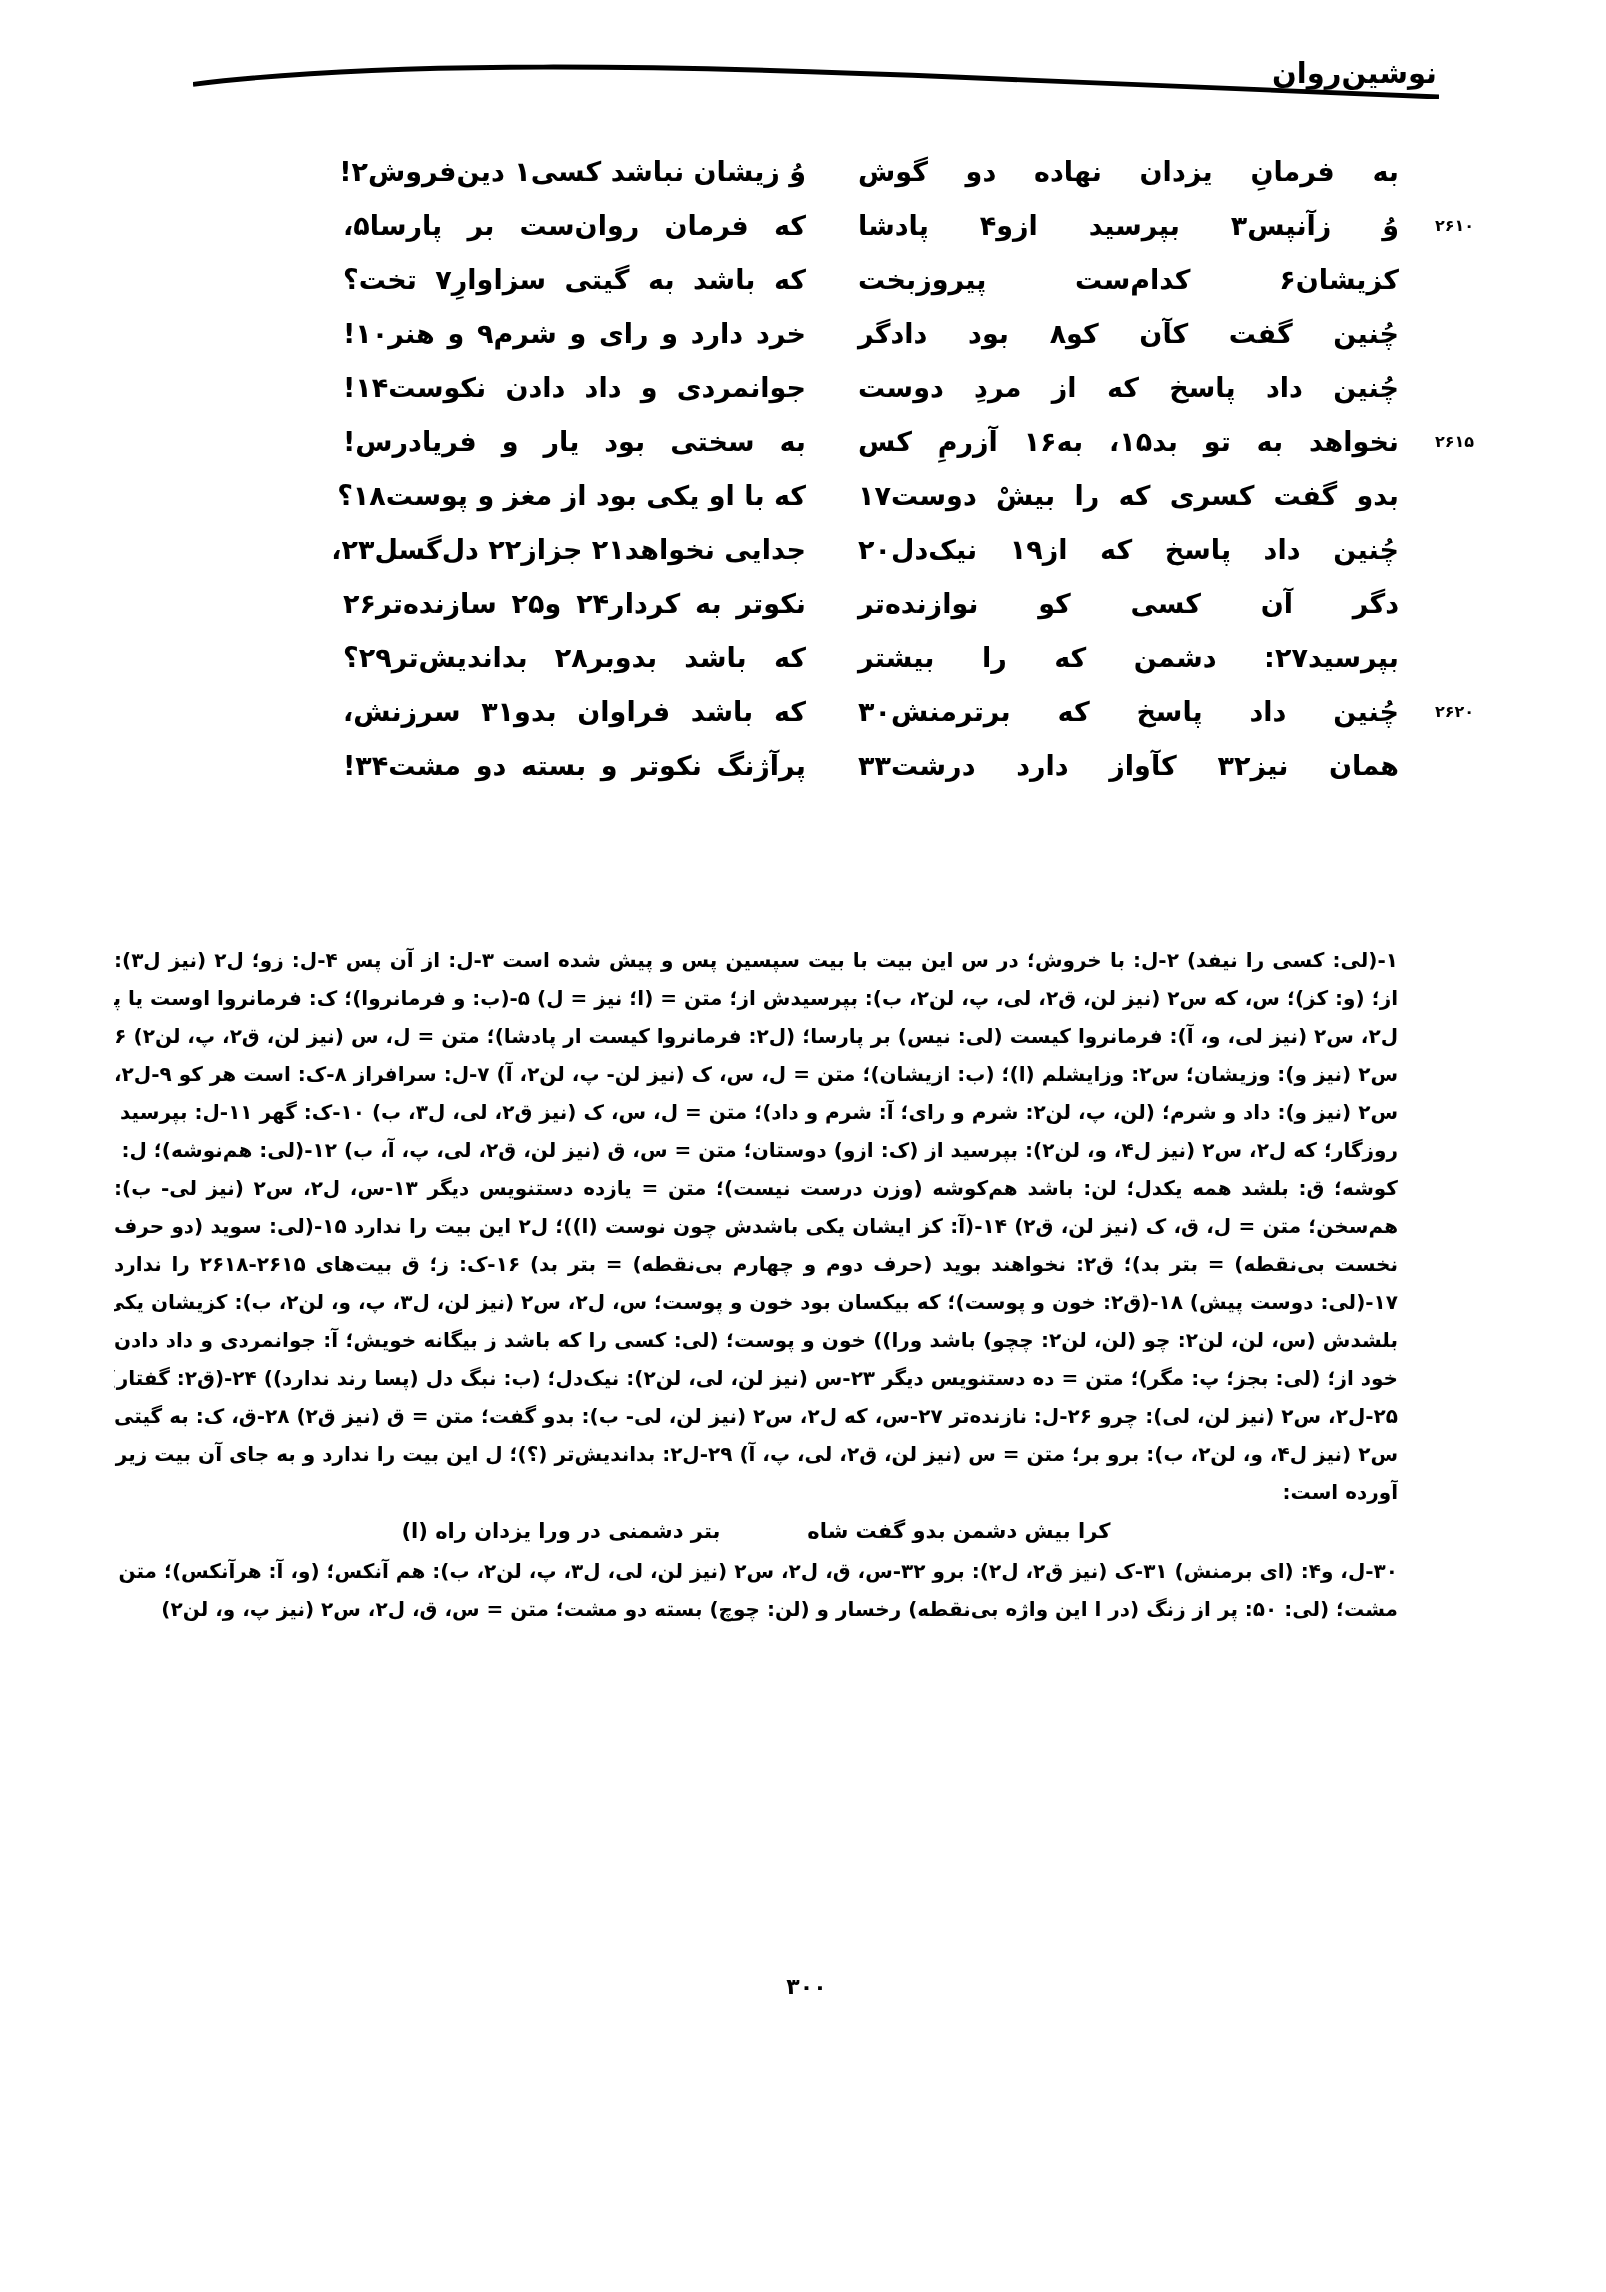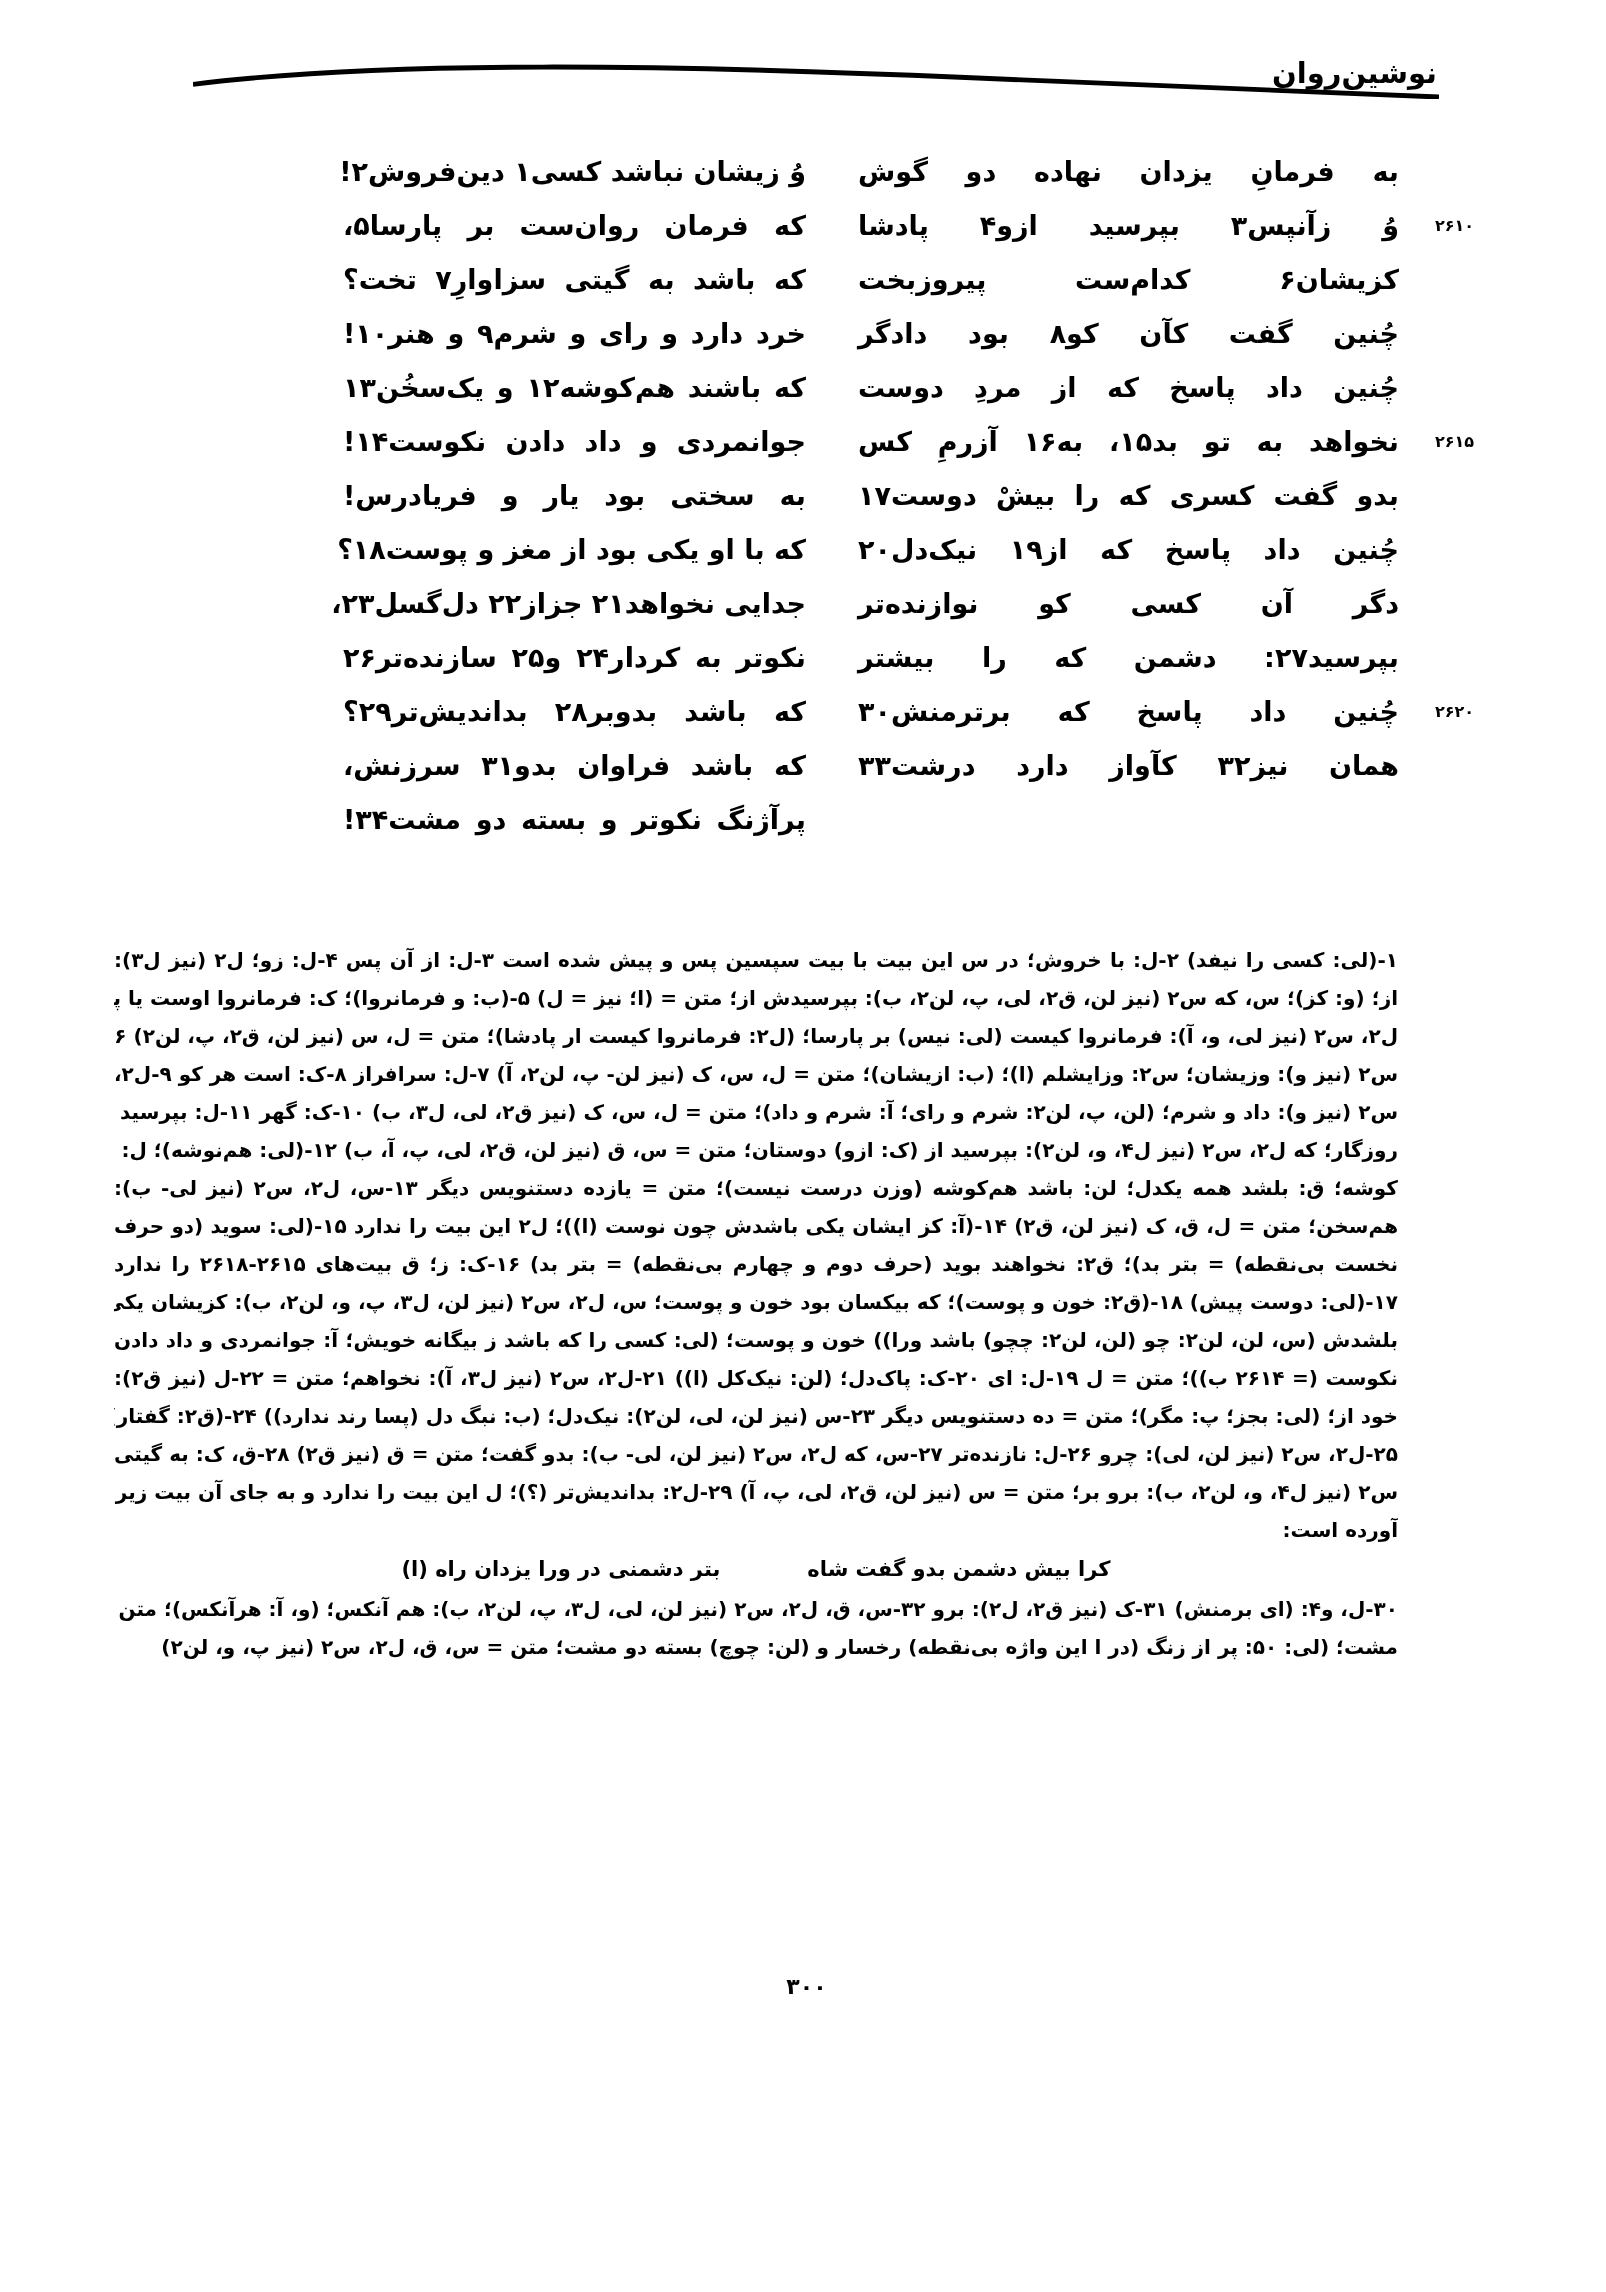--- a/index.html
+++ b/index.html
@@ -47,21 +47,20 @@
     <div class="verse-line"><span class="verse-num"></span><span>بپرسید۲۷: دشمن که را بیشتر</span></div>
     <div class="verse-line"><span class="verse-num">۲۶۲۰</span><span>چُنین داد پاسخ که برترمنش۳۰</span></div>
     <div class="verse-line"><span class="verse-num"></span><span>همان نیز۳۲ کآواز دارد درشت۳۳</span></div>
   </div>
 
   <div class="verse-col col-left">
     <div class="verse-line">وُ زیشان نباشد کسی۱ دین‌فروش۲!</div>
     <div class="verse-line">که فرمان روان‌ست بر پارسا۵،</div>
     <div class="verse-line">که باشد به گیتی سزاوارِ۷ تخت؟</div>
     <div class="verse-line">خرد دارد و رای و شرم۹ و هنر۱۰!</div>
-    <div class="verse-line">که باشند هم‌کوشه۱۲ و یک‌سخُن۱۳</div>
     <div class="verse-line">جوانمردی و داد دادن نکوست۱۴!</div>
     <div class="verse-line">به سختی بود یار و فریادرس!</div>
     <div class="verse-line">که با او یکی بود از مغز و پوست۱۸؟</div>
     <div class="verse-line">جدایی نخواهد۲۱ جزاز۲۲ دل‌گسل۲۳،</div>
     <div class="verse-line">نکوتر به کردار۲۴ و۲۵ سازنده‌تر۲۶</div>
     <div class="verse-line">که باشد بدوبر۲۸ بداندیش‌تر۲۹؟</div>
     <div class="verse-line">که باشد فراوان بدو۳۱ سرزنش،</div>
     <div class="verse-line">پرآژنگ نکوتر و بسته دو مشت۳۴!</div>
   </div>
 
@@ -70,21 +69,20 @@
     <div class="fn-line">از؛ (و: کز)؛ س، که س۲ (نیز لن، ق۲، لی، پ، لن۲، ب): بپرسیدش از؛ متن = (ا؛ نیز = ل) ۵-(ب: و فرمانروا)؛ ک: فرمانروا اوست یا پارسا؛</div>
     <div class="fn-line">ل۲، س۲ (نیز لی، و، آ): فرمانروا کیست (لی: نیس) بر پارسا؛ (ل۲: فرمانروا کیست ار پادشا)؛ متن = ل، س (نیز لن، ق۲، پ، لن۲) ۶-ل۲،</div>
     <div class="fn-line">س۲ (نیز و): وزیشان؛ س۲: وزایشلم (ا)؛ (ب: ازیشان)؛ متن = ل، س، ک (نیز لن- پ، لن۲، آ) ۷-ل: سرافراز ۸-ک: است هر کو ۹-ل۲،</div>
     <div class="fn-line">س۲ (نیز و): داد و شرم؛ (لن، پ، لن۲: شرم و رای؛ آ: شرم و داد)؛ متن = ل، س، ک (نیز ق۲، لی، ل۳، ب) ۱۰-ک: گهر ۱۱-ل: بپرسید از</div>
     <div class="fn-line">روزگار؛ که ل۲، س۲ (نیز ل۴، و، لن۲): بپرسید از (ک: ازو) دوستان؛ متن = س، ق (نیز لن، ق۲، لی، پ، آ، ب) ۱۲-(لی: هم‌نوشه)؛ ل: باشد همه</div>
     <div class="fn-line">کوشه؛ ق: بلشد همه یکدل؛ لن: باشد هم‌کوشه (وزن درست نیست)؛ متن = یازده دستنویس دیگر ۱۳-س، ل۲، س۲ (نیز لی- ب):</div>
     <div class="fn-line">هم‌سخن؛ متن = ل، ق، ک (نیز لن، ق۲) ۱۴-(آ: کز ایشان یکی باشدش چون نوست (ا))؛ ل۲ این بیت را ندارد ۱۵-(لی: سوید (دو حرف</div>
     <div class="fn-line">نخست بی‌نقطه) = بتر بد)؛ ق۲: نخواهند بوید (حرف دوم و چهارم بی‌نقطه) = بتر بد) ۱۶-ک: ز؛ ق بیت‌های ۲۶۱۵-۲۶۱۸ را ندارد</div>
     <div class="fn-line">۱۷-(لی: دوست پیش) ۱۸-(ق۲: خون و پوست)؛ که بیکسان بود خون و پوست؛ س، ل۲، س۲ (نیز لن، ل۳، پ، و، لن۲، ب): کزیشان یکی</div>
     <div class="fn-line">بلشدش (س، لن، لن۲: چو (لن، لن۲: چچو) باشد ورا)) خون و پوست؛ (لی: کسی را که باشد ز بیگانه خویش؛ آ: جوانمردی و داد دادن</div>
-    <div class="fn-line">نکوست (= ۲۶۱۴ ب))؛ متن = ل ۱۹-ل: ای ۲۰-ک: پاک‌دل؛ (لن: نیک‌کل (ا)) ۲۱-ل۲، س۲ (نیز ل۳، آ): نخواهم؛ متن = ۲۲-ل (نیز ق۲):</div>
     <div class="fn-line">خود از؛ (لی: بجز؛ پ: مگر)؛ متن = ده دستنویس دیگر ۲۳-س (نیز لن، لی، لن۲): نیک‌دل؛ (ب: نبگ دل (پسا رند ندارد)) ۲۴-(ق۲: گفتار)</div>
     <div class="fn-line">۲۵-ل۲، س۲ (نیز لن، لی): چرو ۲۶-ل: نازنده‌تر ۲۷-س، که ل۲، س۲ (نیز لن، لی- ب): بدو گفت؛ متن = ق (نیز ق۲) ۲۸-ق، ک: به گیتی؛ ل۲،</div>
     <div class="fn-line">س۲ (نیز ل۴، و، لن۲، ب): برو بر؛ متن = س (نیز لن، ق۲، لی، پ، آ) ۲۹-ل۲: بداندیش‌تر (؟)؛ ل این بیت را ندارد و به جای آن بیت زیر را</div>
     <div class="fn-line last">آورده است:</div>
 
     <div class="inset-verse">
       <span>کرا بیش دشمن بدو گفت شاه</span>
       <span>بتر دشمنی در ورا یزدان راه (ا)</span>
     </div>
 

